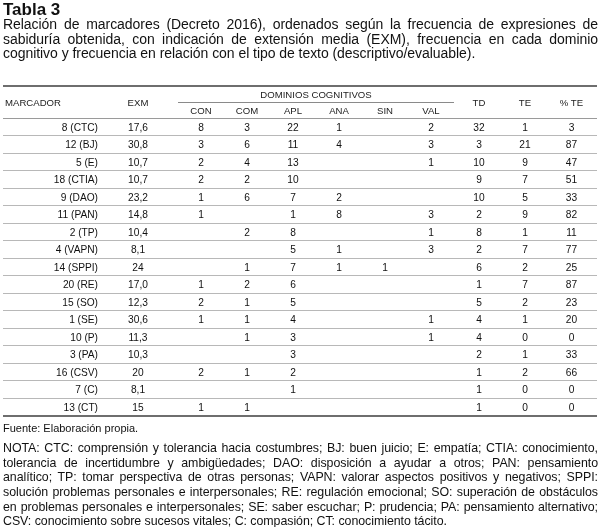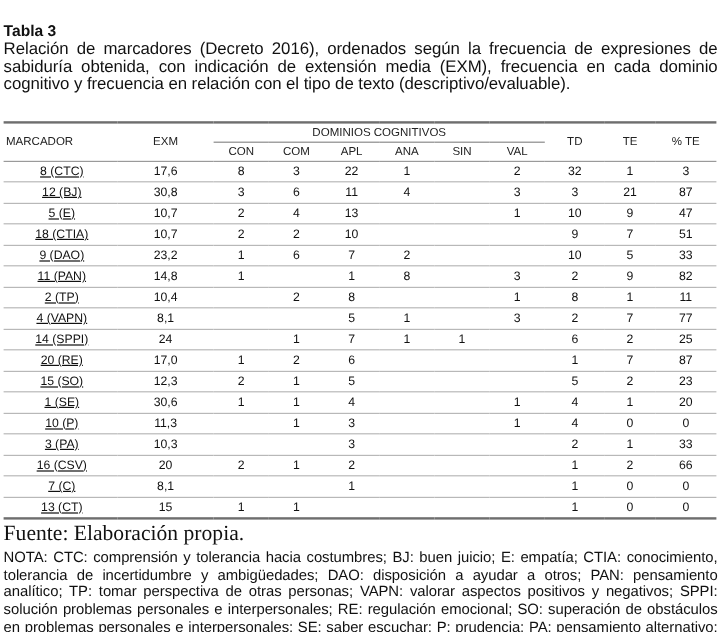--- a/index.html
+++ b/index.html
@@ -3,22 +3,22 @@
   <meta charset="utf-8">
   <style>
     html, body { margin: 0; padding: 0; background: #ffffff; }
     body {
       width: 600px; height: 527px; overflow: hidden;
       font-family: "Liberation Sans", sans-serif;
       color: #111111;
     }
     .doc { padding: 0 2px 0 3px; }
     .table-label {
-      font-weight: bold; font-size: 13px; line-height: 15px;
-      margin-top: 18px;
+      font-weight: bold; font-size: 17px; line-height: 15px;
+      margin-top: 2px;
     }
     .caption {
       font-size: 14px; line-height: 14.6px; text-align: justify;
       letter-spacing: -0.05px;
     }
     .caption p { margin: 0; }
     table.data {
       width: 594px; border-collapse: collapse;
       margin-top: 24px;
       font-size: 10.2px;
@@ -29,22 +29,22 @@
       font-weight: normal; font-size: 9.6px; color: #222;
       height: 15px; padding: 0; text-align: center;
     }
     table.data th.group { border-bottom: 1px solid #8a8a8a; }
     table.data th.left { text-align: left; padding-left: 2px; }
     table.data td {
       height: 16.5px; padding: 0; text-align: center;
       border-top: 1px solid #b8b8b8;
     }
     table.data tr.first td { border-top: 1px solid #9a9a9a; }
-    table.data td.mark { text-align: center; padding-left: 2px; text-decoration: underline; }
-    .source { font-size: 18px; margin-top: 4px; line-height: 15px; font-family: Liberation Serif, serif; }
+    table.data td.mark { text-align: right; padding-left: 2px; }
+    .source { font-size: 11px; margin-top: 4px; line-height: 15px; }
     .notes {
       font-size: 12.4px; line-height: 14.6px; text-align: justify;
       margin-top: 5px; letter-spacing: -0.05px;
     }
   </style>
 </head>
 <body>
 
 <div class="doc">
   <div class="table-label">Tabla 3</div>

